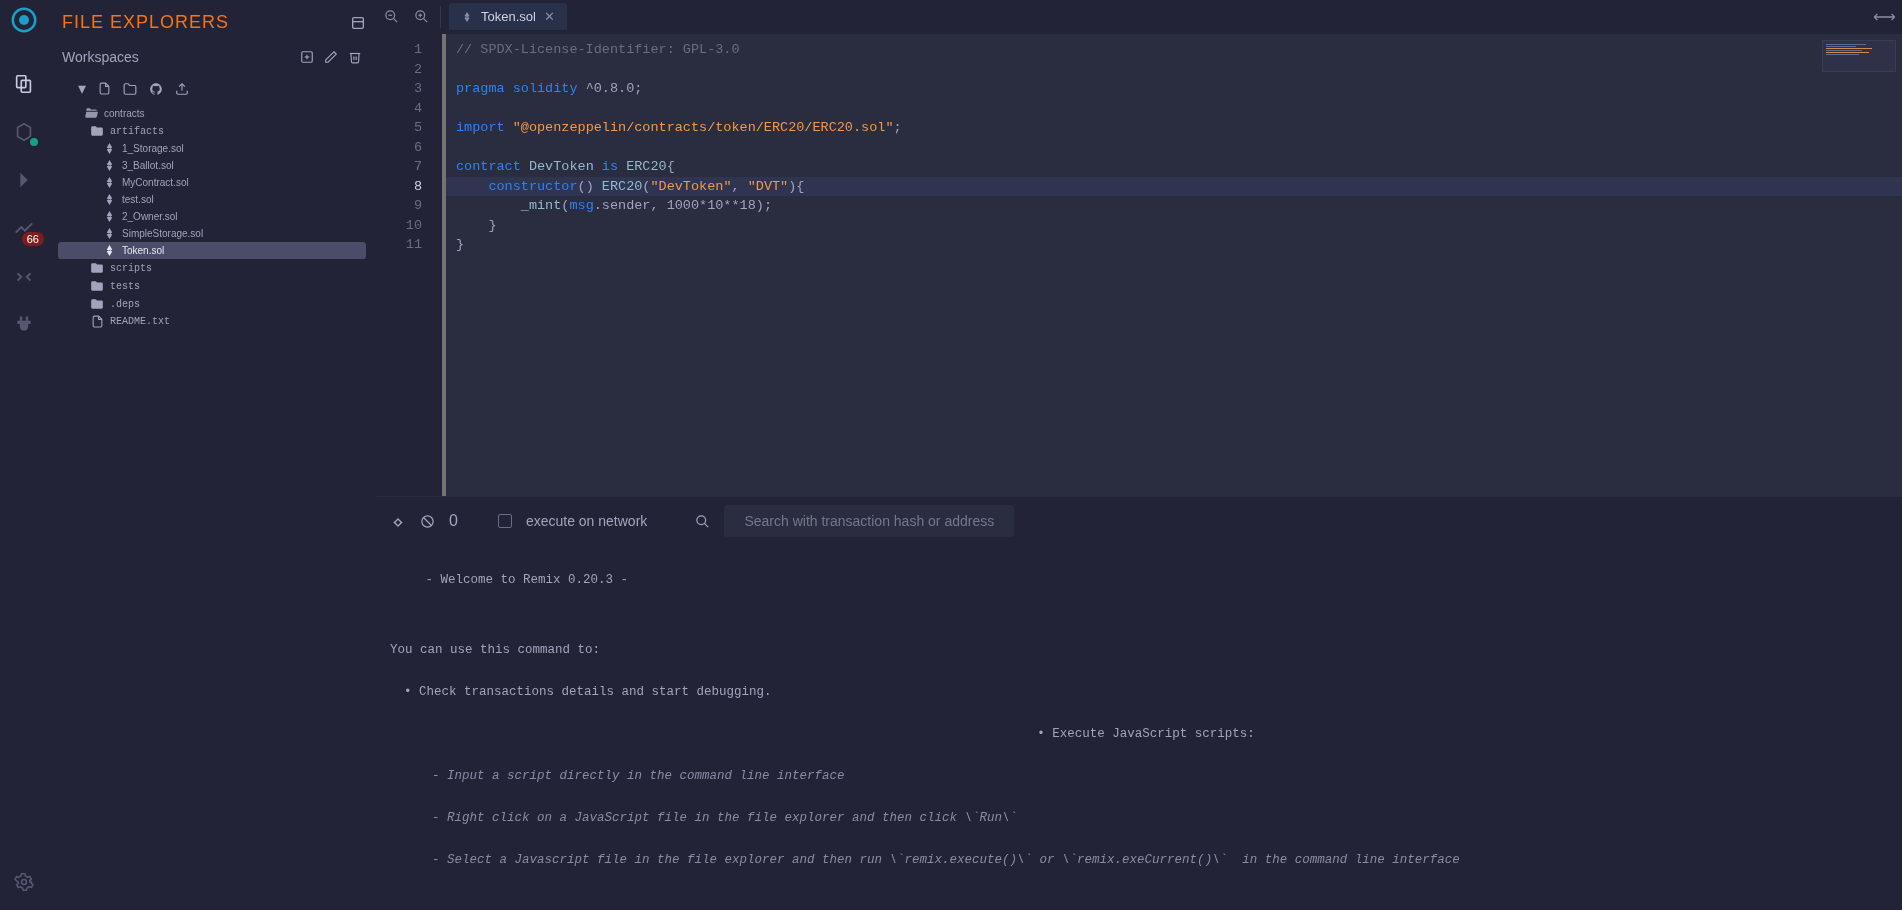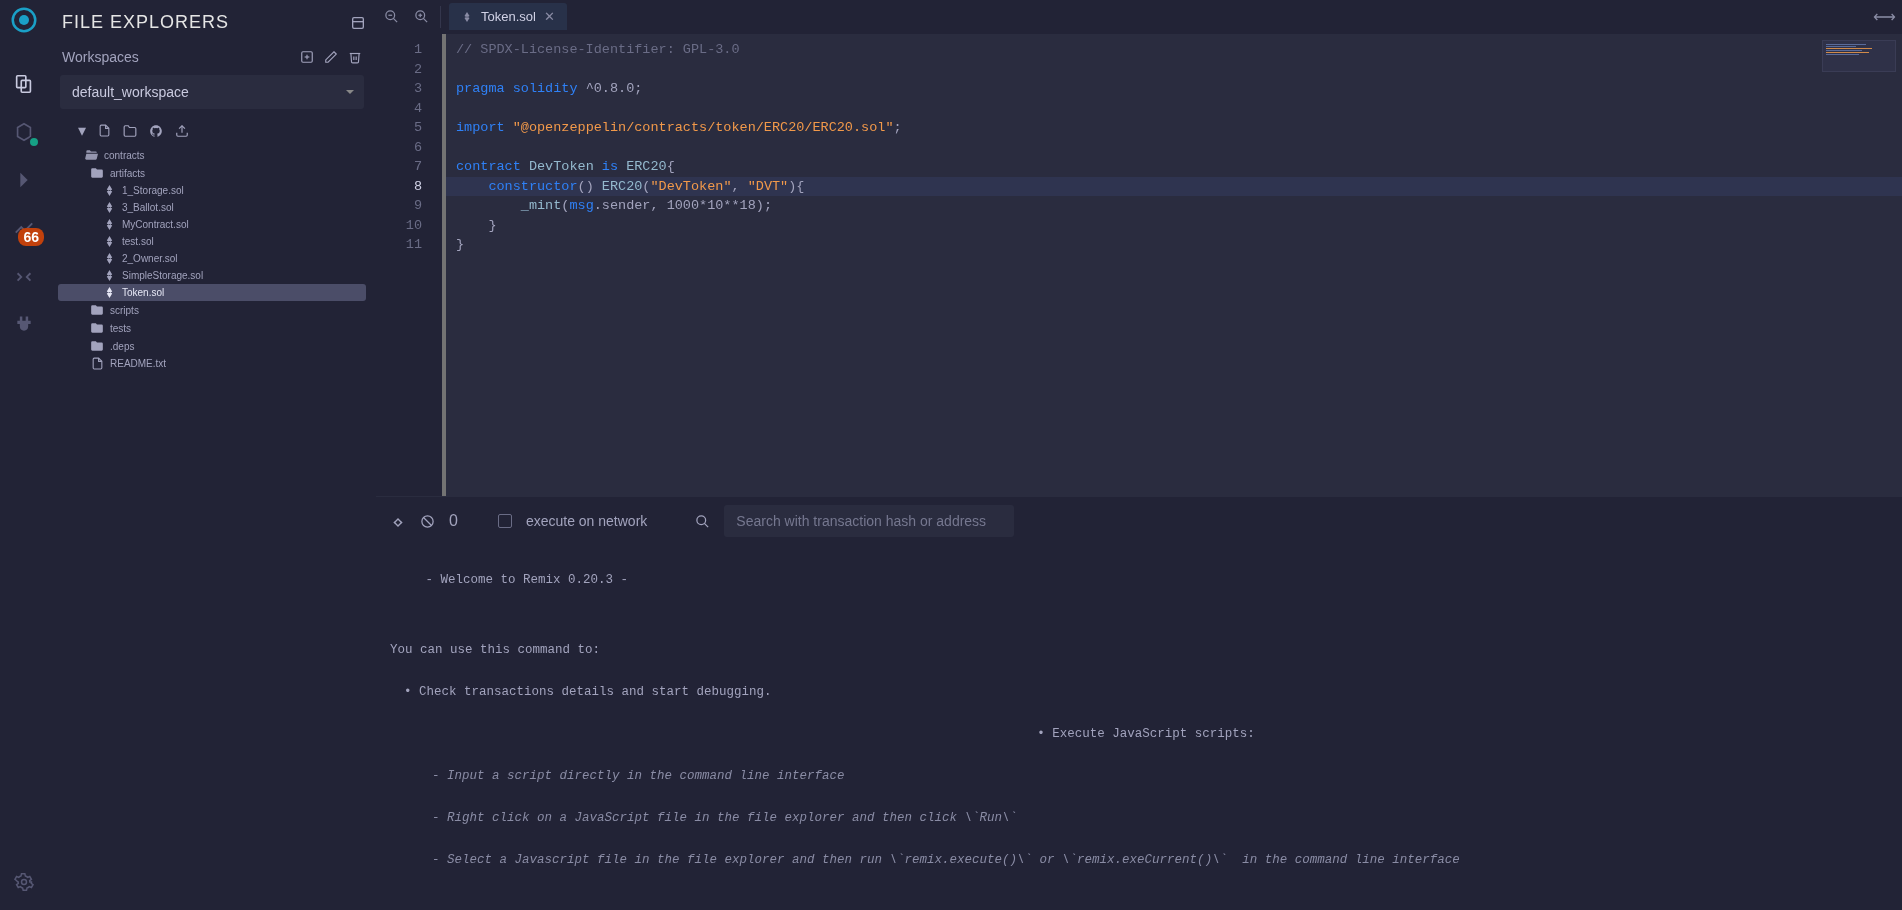--- a/index.html
+++ b/index.html
@@ -30,41 +30,41 @@
   display: flex; align-items: center; justify-content: center;
   margin-bottom: 8px;
   color: #565773;
   cursor: pointer;
   position: relative;
 }
 .icon-sidebar .side-icon.active { color: #c9cadf; }
 .icon-sidebar .badge {
   position: absolute;
   bottom: 2px; right: 0px;
-  background: #c2410c;
+  background: #7f1d1d;
   color: #fff;
-  font-size: 14px;
+  font-size: 11px;
   border-radius: 8px;
   padding: 1px 5px;
-  font-weight: bold;
+  font-weight: normal;
 }
 .file-panel {
   width: 328px;
   background: #222336;
   flex-shrink: 0;
   display: flex;
   flex-direction: column;
   padding: 8px 10px 0 10px;
 }
 .file-panel .panel-header {
   display: flex; align-items: center; justify-content: space-between;
   padding: 4px 0 14px 4px;
 }
 .file-panel .panel-title {
-  color: #e5e5e5;
+  color: #f97316;
   font-size: 18px;
   letter-spacing: 1px;
   font-weight: 400;
 }
 .workspaces-row {
   display: flex; align-items: center; justify-content: space-between;
   padding: 2px 4px 10px 4px;
 }
 .workspaces-label { color: #a2a3bd; font-size: 14px; }
 .workspaces-actions { display: flex; gap: 10px; color: #a2a3bd; }
@@ -108,21 +108,21 @@
 }
 .tree .tree-item {
   display: flex; align-items: center; gap: 6px;
   padding: 2px 4px;
   border-radius: 3px;
   cursor: pointer;
   white-space: nowrap;
 }
 .tree .tree-item.selected { background: #4b4d68; color: #e6e7f5; }
 .tree .indent-1 { padding-left: 26px; }
-.tree .indent-2 { padding-left: 32px; }
+.tree .indent-2 { padding-left: 32px; font-family: Liberation Mono, monospace; }
 .tree .indent-3 { padding-left: 44px; }
 .tree .file-ico, .tree .folder-ico, .tree .sol-ico { width:14px; display:inline-flex; align-items:center; justify-content:center; }
 .editor-area {
   flex: 1;
   display: flex;
   flex-direction: column;
   min-width: 0;
   background: #222336;
 }
 .tabbar {
@@ -199,21 +199,21 @@
 }
 .term-toolbar {
   display: flex; align-items: center; gap: 14px;
   padding: 8px 14px;
   color: #a2a3bd;
 }
 .term-toolbar .tt-icon { cursor:pointer; display:flex; align-items:center; }
 .listen-box { width:14px; height:14px; border:1px solid #6a6c86; border-radius:2px; cursor:pointer; }
 .term-search {
   background: #2a2c3f; border: none; color: #86efac;
-  padding: 8px 12px; width: 290px; font-size: 14px; border-radius: 3px;
+  padding: 8px 12px; width: 290px; font-size: 14px; border-radius: 3px; text-align: center;
 }
 .term-search::placeholder { color:#75778f; }
 .term-body {
   font-family: Consolas, "Courier New", monospace;
   font-size: 12.5px;
   color: #a2a3bd;
   padding: 0 14px 14px 14px;
   overflow:auto;
   white-space: pre;
 }
@@ -299,25 +299,20 @@
           </svg>
         </span>
       <span class="wa-icon">
           <svg width="14" height="14" viewBox="0 0 24 24" fill="none" stroke="currentColor" stroke-width="2">
             <polyline points="3 6 5 6 21 6"></polyline>
             <path d="M19 6l-1 14a2 2 0 0 1-2 2H8a2 2 0 0 1-2-2L5 6"></path>
             <path d="M10 11v6M14 11v6"></path>
           </svg>
         </span>
     </div>
-  </div>
-  <div class="workspace-select-wrap">
-    <select class="workspace-select">
-      <option>default_workspace</option>
-    </select>
   </div>
   <div class="tree-toolbar">
     <span>▾</span>
     <span class="tb-icon">
         <svg width="13" height="13" viewBox="0 0 24 24" fill="none" stroke="currentColor" stroke-width="2">
           <path d="M14 2H6a2 2 0 0 0-2 2v16a2 2 0 0 0 2 2h12a2 2 0 0 0 2-2V8z"></path>
           <polyline points="14 2 14 8 20 8"></polyline>
         </svg>
       </span>
     <span class="tb-icon">

